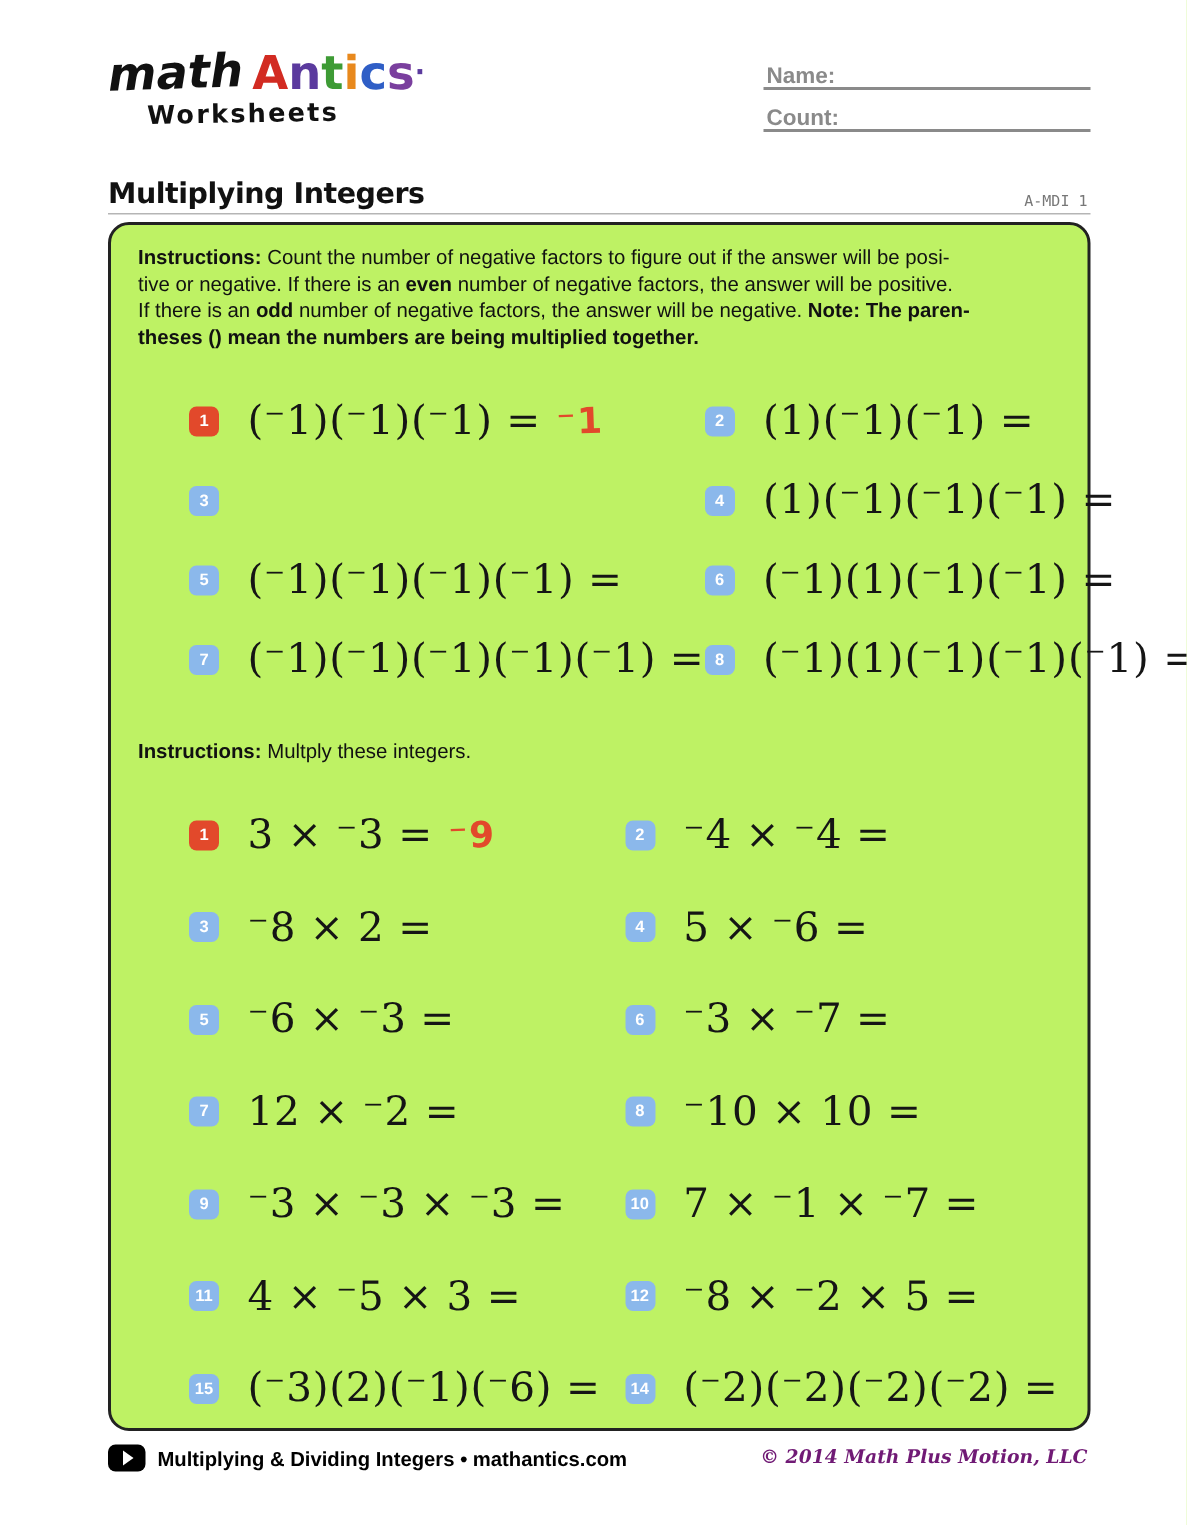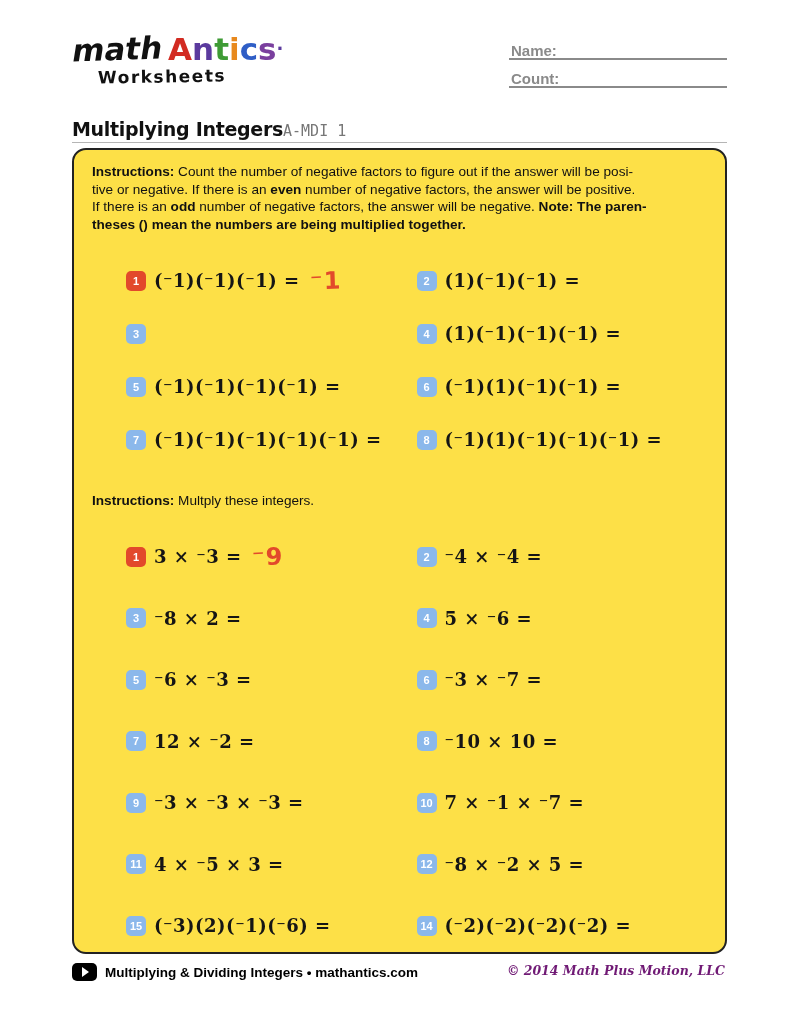--- a/index.html
+++ b/index.html
@@ -16,48 +16,48 @@
   .logo-line1 .L { display:inline-block; }
   .logo-word1 { color:#111; margin-right:6px; font-style:italic; transform:rotate(-2deg); display:inline-block; }
   .logo-dot { font-size:18px; vertical-align:top; }
   .logo-sub { font-family:"DejaVu Sans", sans-serif; font-weight:bold; font-size:17px; color:#111; margin:2px 0 0 26px; letter-spacing:1.5px; transform:rotate(-1deg); }
   .name-date { width:218px; margin-top:8px; }
   .nd-field { margin-bottom:10px; }
   .nd-label { color:#8a8a8a; font-weight:bold; font-size:15px; padding:0 4px 1px 2px; display:inline-block; }
   .nd-line { border-bottom:2px solid #8a8a8a; width:100%; height:1px; margin-top:-2px; }
 
   
-  .title-row { display:flex; justify-content:flex-start; align-items:flex-end; margin-top:6px; }
+  .title-row { display:flex; justify-content:space-between; align-items:flex-end; margin-top:6px; }
   .page-title { font-family:"DejaVu Sans", sans-serif; font-weight:bold; font-size:19px; letter-spacing:-0.3px; color:#111; }
-  .doc-code { font-family:"DejaVu Sans Mono", monospace; font-size:15px; color:#777; padding-right:2px; }
+  .doc-code { font-family:"DejaVu Sans Mono", monospace; font-size:10px; color:#777; padding-right:2px; }
   .title-rule { border-bottom:1px solid #b5b5b5; margin-top:2px; }
 
   
   .box {
     margin-top:5px; border:2px solid #222; border-radius:14px;
-    height:806px; padding:13px 18px 0 18px; background:#fde047;
+    height:806px; padding:13px 18px 0 18px; background:#bef264;
   }
   .instr { font-size:13.6px; line-height:17.6px; color:#111; }
   .instr b { font-weight:bold; }
   .grid { display:grid; grid-template-columns:1fr 1fr; }
   .grid1 { margin-top:21px; grid-auto-rows:53px; padding-left:34px; }
   .grid2 { margin-top:16px; grid-auto-rows:61.5px; padding-left:34px; }
   .instr2 { margin-top:26px; }
 
   .prob { display:flex; align-items:center; }
   .badge {
     width:20px; height:20px; border-radius:5px; flex:0 0 20px;
     color:#fff; font-size:11px; font-weight:bold; text-align:center; line-height:20px;
     font-family:"Liberation Sans", sans-serif;
   }
   .badge-blue { background:#8bb8eb; }
   .badge-red  { background:#e2492b; }
   .expr {
-    font-family:"DejaVu Serif", serif; font-weight:700; font-size:18px;
-    margin-left:8px; color:#151515; letter-spacing:0.5px; white-space:nowrap;
+    font-family:"DejaVu Serif", serif; font-weight:400; font-size:27px;
+    margin-left:19px; color:#151515; letter-spacing:0.5px; white-space:nowrap;
   }
   .answer {
     font-family:"DejaVu Sans", sans-serif; font-weight:bold; font-size:24px;
     color:#e2492b; margin-left:10px; transform:rotate(-2deg); letter-spacing:1px;
   }
 
   
   .footer { display:flex; justify-content:space-between; align-items:flex-start; margin-top:9px; }
   .foot-left { display:flex; align-items:center; gap:8px; }
   .play {

